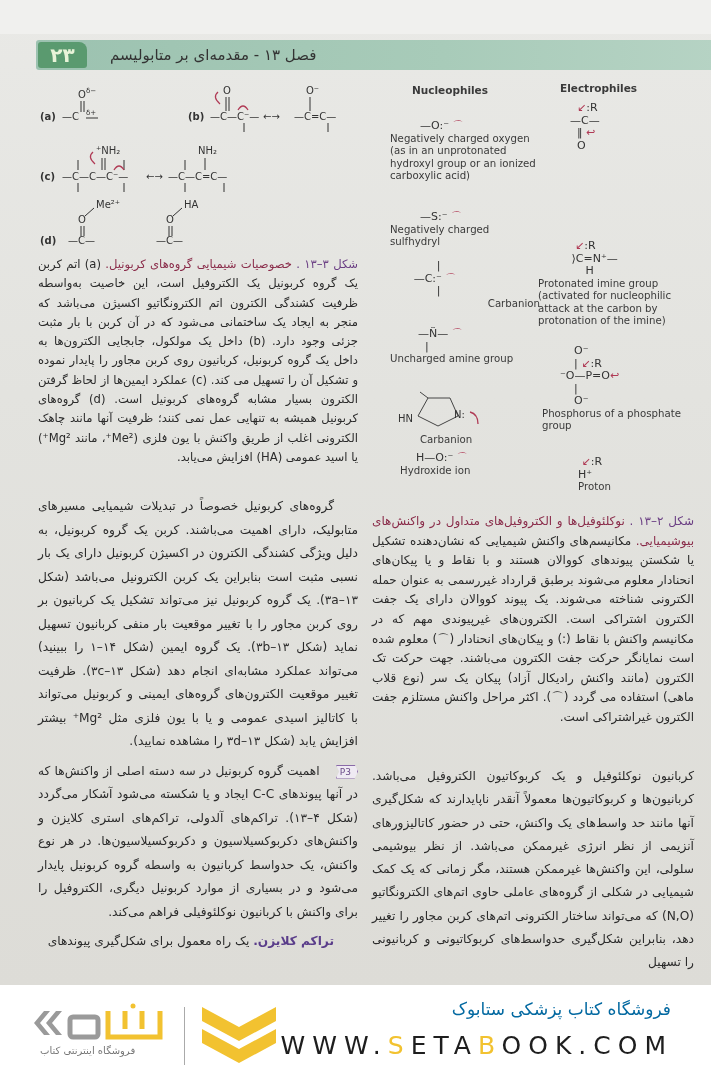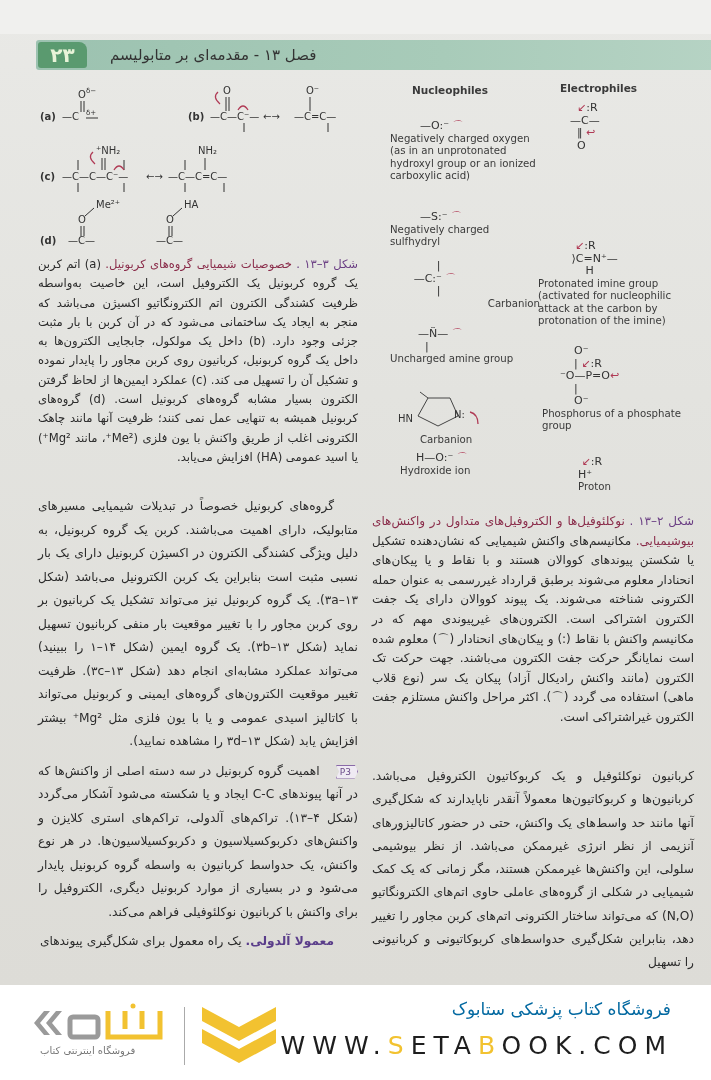--- a/index.html
+++ b/index.html
@@ -149,21 +149,21 @@
 
   <div class="col left-caption">
     <span class="cap-label">شکل ۳–۱۳ .</span>
     <span class="cap-title">خصوصیات شیمیایی گروه‌های کربونیل.</span>
     <span>(a) اتم کربن یک گروه کربونیل یک الکتروفیل است، این خاصیت به‌واسطه ظرفیت کشندگی الکترون اتم الکترونگاتیو اکسیژن می‌باشد که منجر به ایجاد یک ساختمانی می‌شود که در آن کربن با بار مثبت جزئی وجود دارد. (b) داخل یک مولکول، جابجایی الکترون‌ها به داخل یک گروه کربونیل، کربانیون روی کربن مجاور را پایدار نموده و تشکیل آن را تسهیل می کند. (c) عملکرد ایمین‌ها از لحاظ گرفتن الکترون بسیار مشابه گروه‌های کربونیل است. (d) گروه‌های کربونیل همیشه به تنهایی عمل نمی کنند؛ ظرفیت آنها مانند چاهک الکترونی اغلب از طریق واکنش با یون فلزی (Me²⁺، مانند Mg²⁺) یا اسید عمومی (HA) افزایش می‌یابد.</span>
   </div>
 
   <div class="col left-body">
     <p class="indent">گروه‌های کربونیل خصوصاً در تبدیلات شیمیایی مسیرهای متابولیک، دارای اهمیت می‌باشند. کربن یک گروه کربونیل، به دلیل ویژگی کشندگی الکترون در اکسیژن کربونیل دارای یک بار نسبی مثبت است بنابراین یک کربن الکترونیل می‌باشد (شکل ۳a–۱۳). یک گروه کربونیل نیز می‌تواند تشکیل یک کربانیون بر روی کربن مجاور را با تغییر موقعیت بار منفی کربانیون تسهیل نماید (شکل ۳b–۱۳). یک گروه ایمین (شکل ۱۴–۱ را ببینید) می‌تواند عملکرد مشابه‌ای انجام دهد (شکل ۳c–۱۳). ظرفیت تغییر موقعیت الکترون‌های گروه‌های ایمینی و کربونیل می‌تواند با کاتالیز اسیدی عمومی و یا با یون فلزی مثل Mg²⁺ بیشتر افزایش یابد (شکل ۳d–۱۳ را مشاهده نمایید).</p>
     <p><span class="p3-tag">P3</span> <span>اهمیت گروه کربونیل در سه دسته اصلی از واکنش‌ها که در آنها پیوندهای C-C ایجاد و یا شکسته می‌شود آشکار می‌گردد (شکل ۴–۱۳). تراکم‌های آلدولی، تراکم‌های استری کلایزن و واکنش‌های دکربوکسیلاسیون و دکربوکسیلاسیون‌ها. در هر نوع واکنش، یک حدواسط کربانیون به واسطه گروه کربونیل پایدار می‌شود و در بسیاری از موارد کربونیل دیگری، الکتروفیل را برای واکنش با کربانیون نوکلئوفیلی فراهم می‌کند.</span></p>
-    <p class="indent"><span class="sub-heading">معمولا آلدولی.</span> <span>یک راه معمول برای شکل‌گیری پیوندهای</span></p>
+    <p class="indent"><span class="sub-heading">تراکم کلایزن.</span> <span>یک راه معمول برای شکل‌گیری پیوندهای</span></p>
   </div>
 
   <div class="fig2" style="left:370px; top:80px; width:330px; height:420px;">
     <div class="fig2-head" style="left:42px; top:4px;">Nucleophiles</div>
     <div class="fig2-head" style="left:190px; top:2px;">Electrophiles</div>
 
     <div class="fig2-item" style="left:20px; top:40px; width:150px;">
       <div class="fig2-struct" style="padding-left:30px;">—O:⁻ <span class="arrow">⌒</span></div>
       <div>Negatively charged oxygen (as in an unprotonated hydroxyl group or an ionized carboxylic acid)</div>
     </div>

